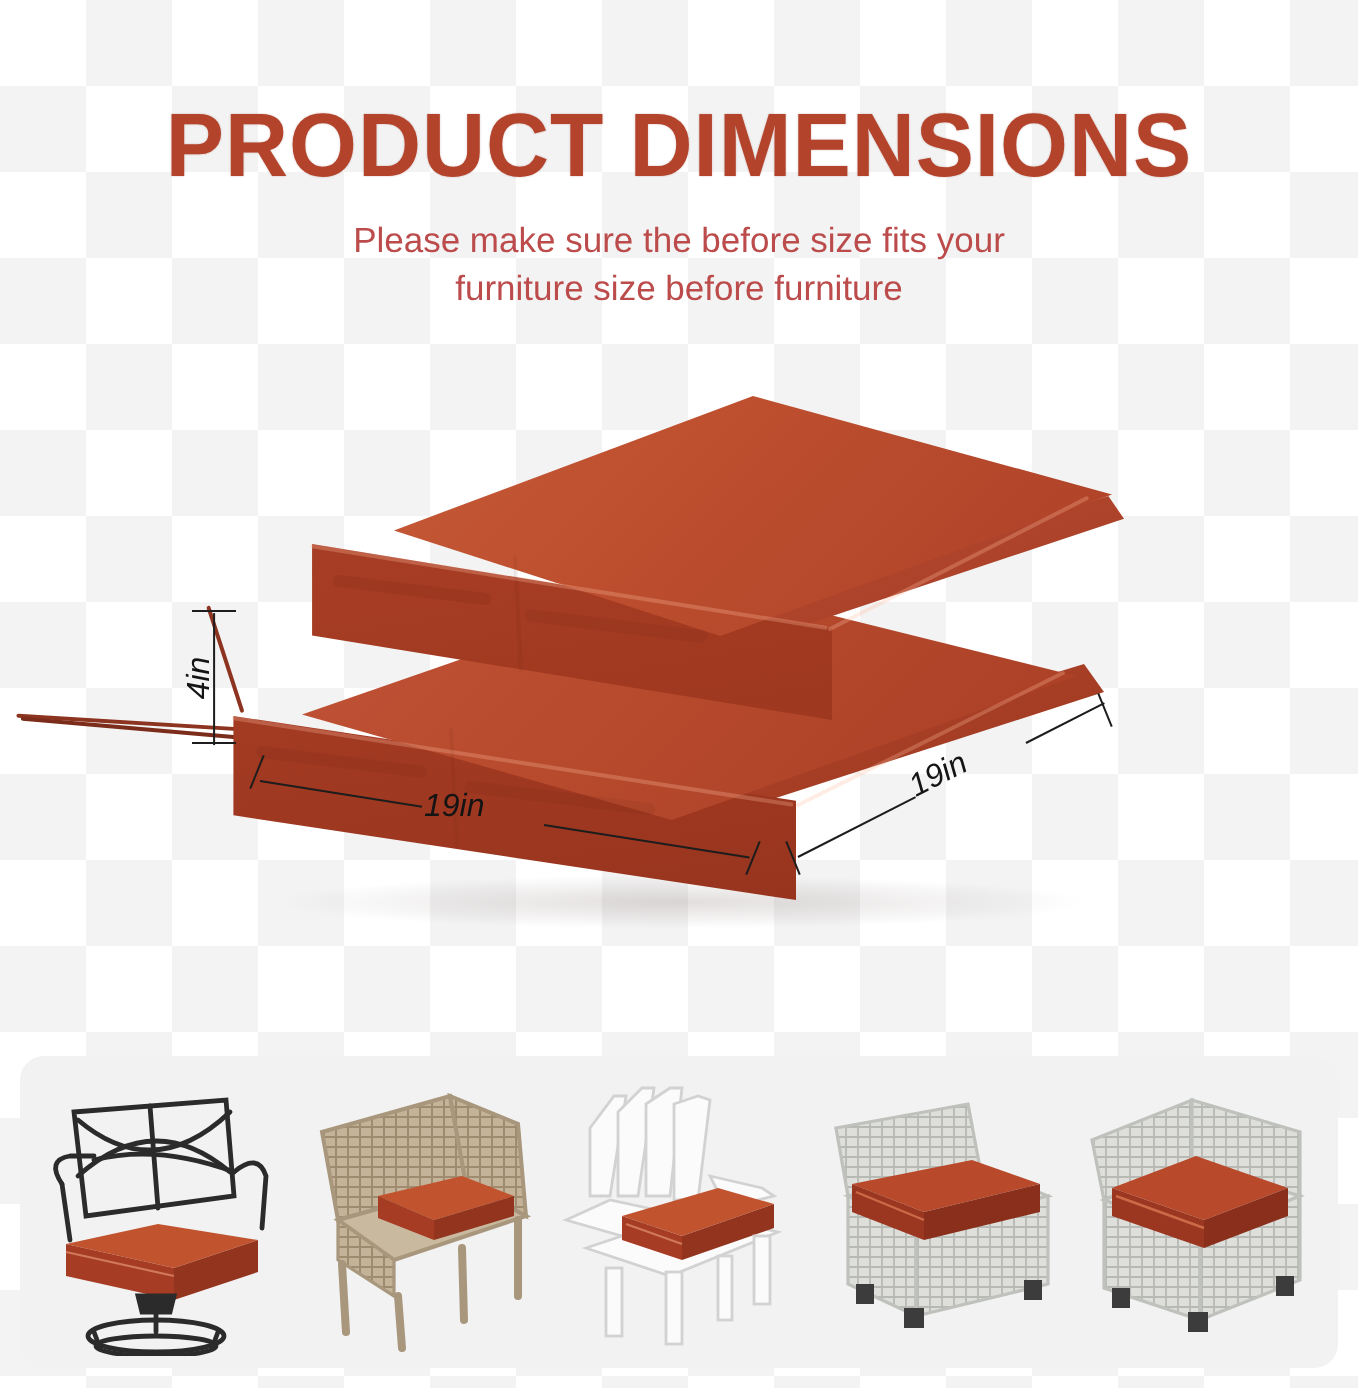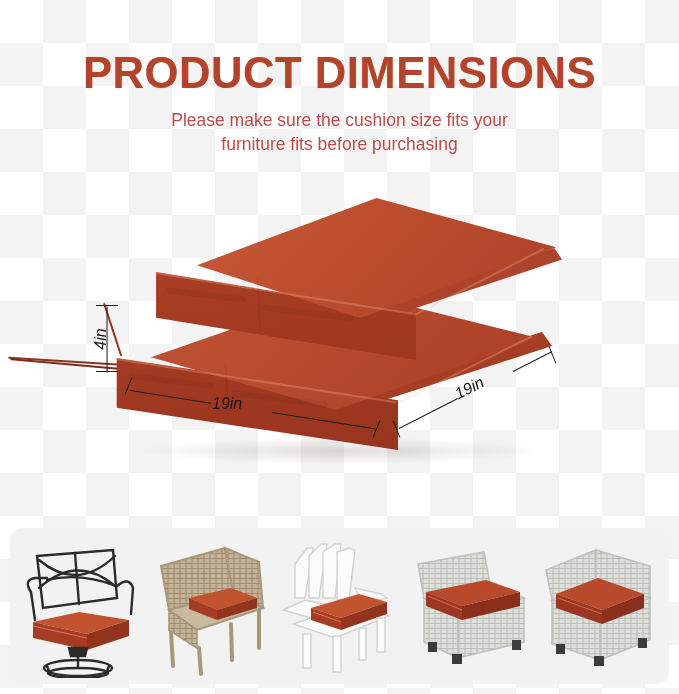--- a/index.html
+++ b/index.html
@@ -198,22 +198,22 @@
   .fit-item svg { display: block; width: 100%; height: 100%; }
 </style>
 </head>
 <body>
 
 <div id="page">
 
   <div id="header">
     <div id="title">PRODUCT DIMENSIONS</div>
     <div id="subtitle">
-      <div>Please make sure the cushion size fits your</div>
-      <div>furniture fits before purchasing</div>
+      <div>Please make sure the before size fits your</div>
+      <div>furniture size before furniture</div>
     </div>
   </div>
 
   <div id="stage">
 
     <div style="position:absolute;left:140px;top:288px;width:400px;height:26px;
                 background:radial-gradient(ellipse at center, rgba(90,70,65,0.18) 0%, rgba(255,255,255,0) 72%);"></div>
 
     <div class="tie" style="left:8px; top:214px; width:118px; transform:rotate(3.5deg);"></div>
     <div class="tie" style="left:10px; top:218px; width:112px; transform:rotate(5deg); background:#7c2c1a;"></div>

